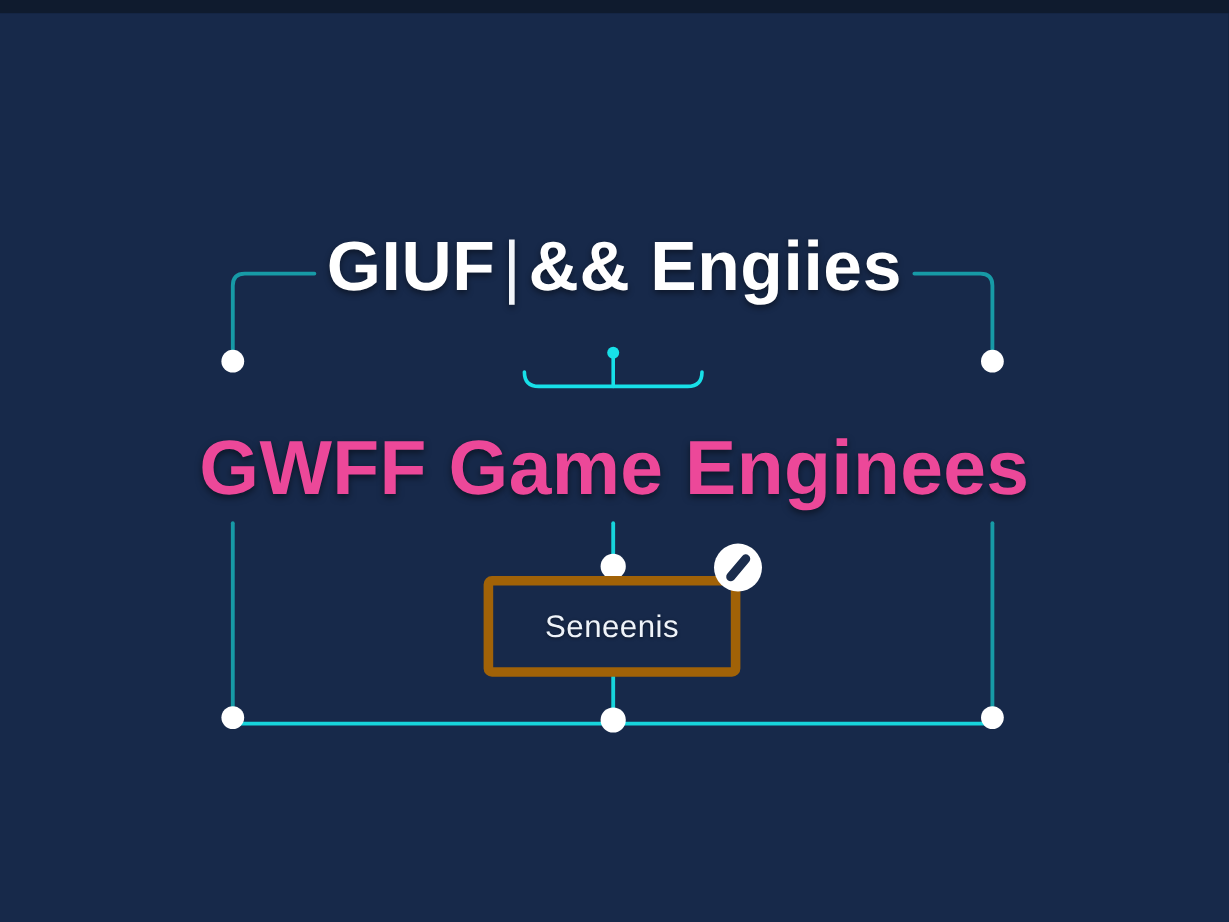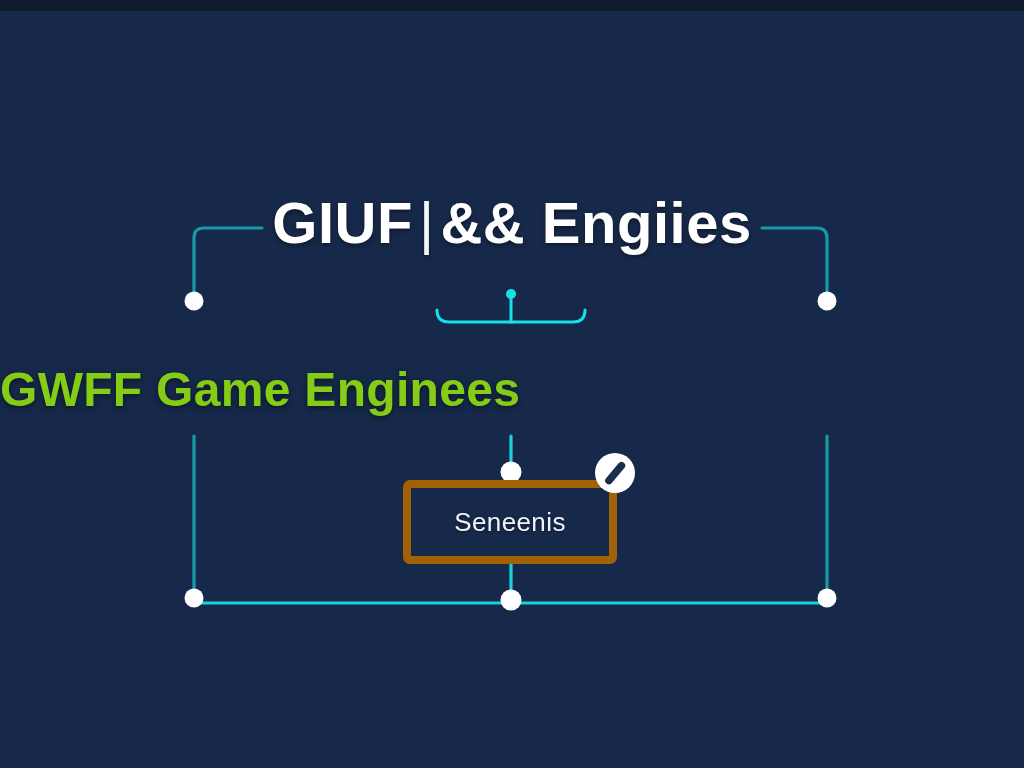--- a/index.html
+++ b/index.html
@@ -51,22 +51,23 @@
     font-weight: normal;
     color: #f2f5f9;
     padding: 0 6px;
   }
 
   .title-secondary {
     position: absolute;
     left: 0;
     top: 348px;
     width: 1024px;
-    color: #84cc16;
-    font-size: 48px;
+    text-align: center;
+    color: #ec4899;
+    font-size: 64px;
     font-weight: bold;
     letter-spacing: 0.3px;
     line-height: 62px;
     white-space: nowrap;
     text-shadow: 0 2px 6px rgba(0,0,0,0.5);
   }
 
   
   .node-box {
     position: absolute;

